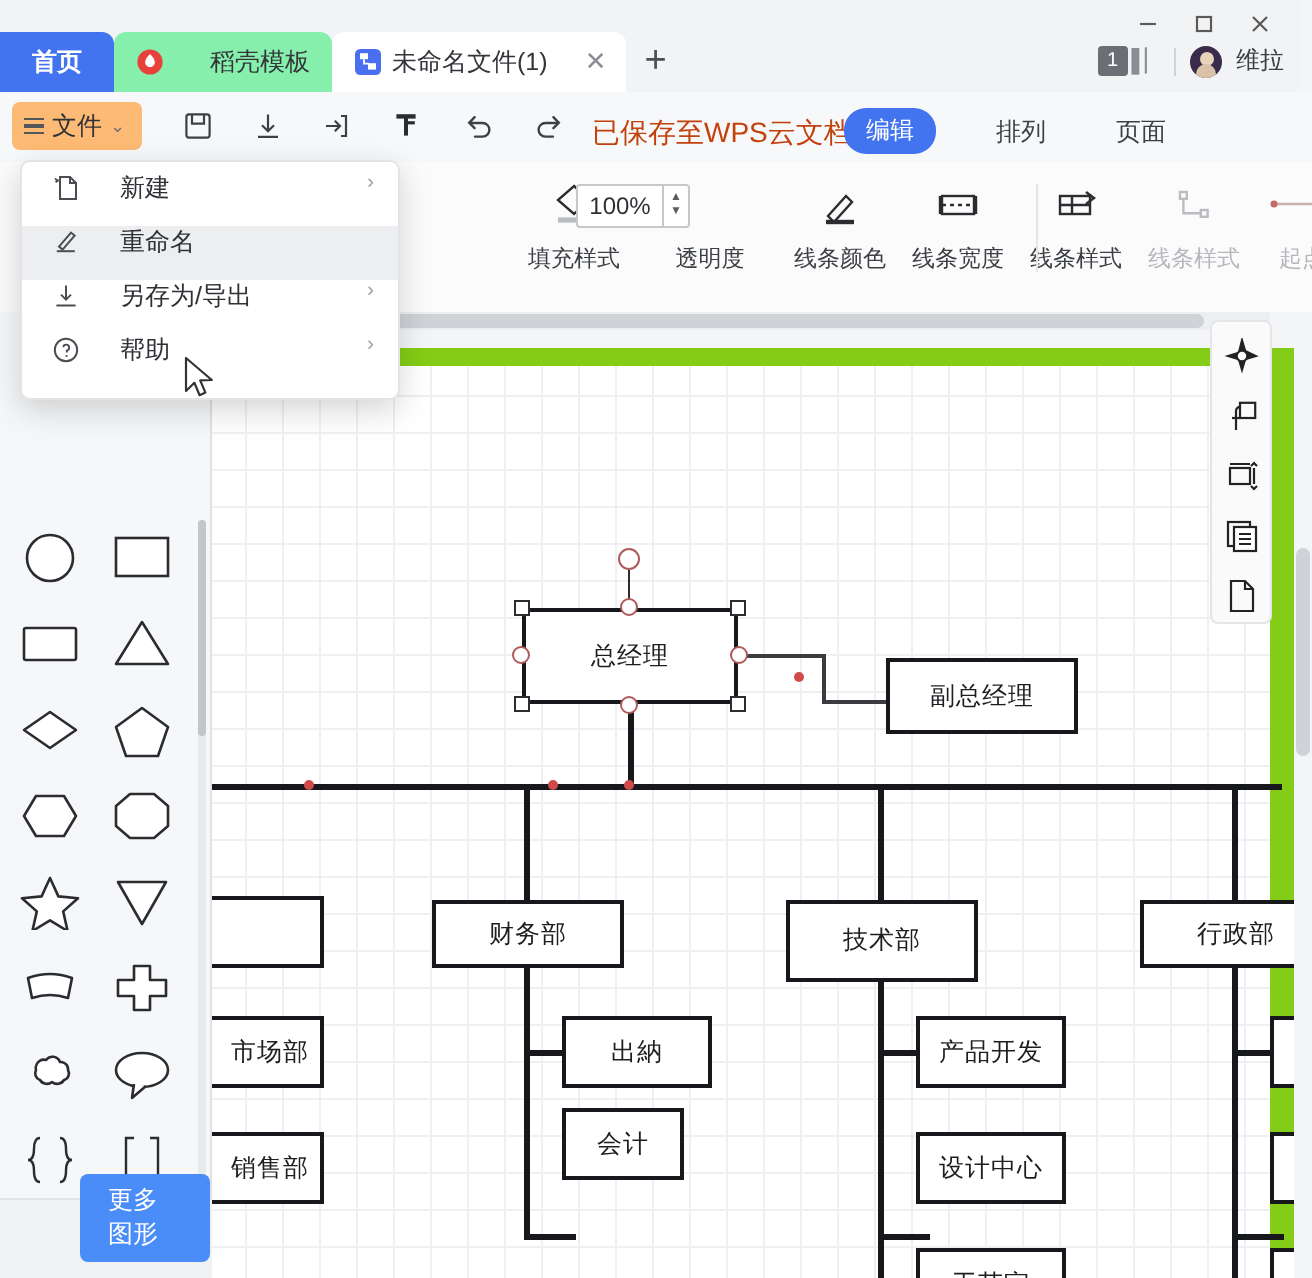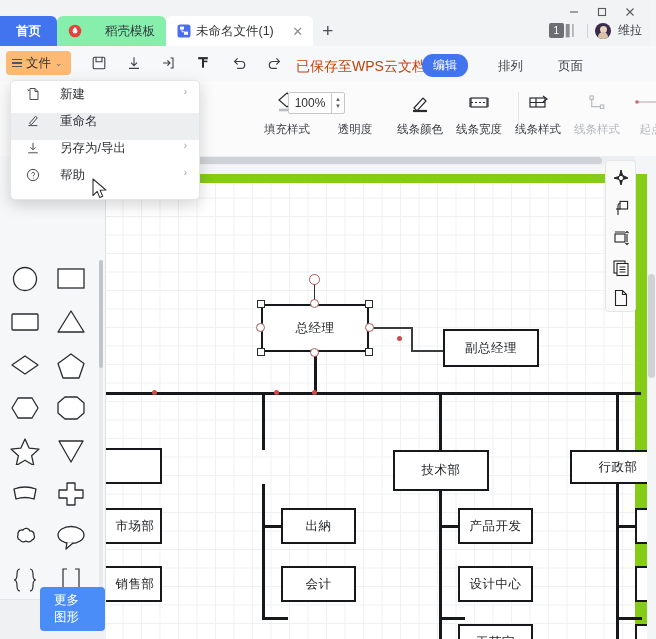--- a/index.html
+++ b/index.html
@@ -495,24 +495,27 @@
     </div>
 
     <div class="node" style="left:-12px; top:274px; width:68px; height:36px;"></div>
     <div class="node" style="left:-12px; top:334px; width:68px; height:36px;">
       <span style="margin-left:14px">市场部</span>
     </div>
     <div class="node" style="left:-12px; top:392px; width:68px; height:36px;">
       <span style="margin-left:14px">销售部</span>
     </div>
 
+    <div class="node" style="left:110px; top:276px; width:96px; height:34px;">
+      <span>财务部</span>
+    </div>
     <div class="node" style="left:175px; top:334px; width:75px; height:36px;">
       <span>出納</span>
     </div>
-    <div class="node" style="left:175px; top:392px; width:75px; height:36px;">
+    <div class="node" style="left:175px; top:380px; width:61px; height:36px;">
       <span>会计</span>
     </div>
 
     <div class="node" style="left:287px; top:276px; width:96px; height:41px;">
       <span>技术部</span>
     </div>
     <div class="node" style="left:352px; top:334px; width:75px; height:36px;">
       <span>产品开发</span>
     </div>
     <div class="node" style="left:352px; top:392px; width:75px; height:36px;">

